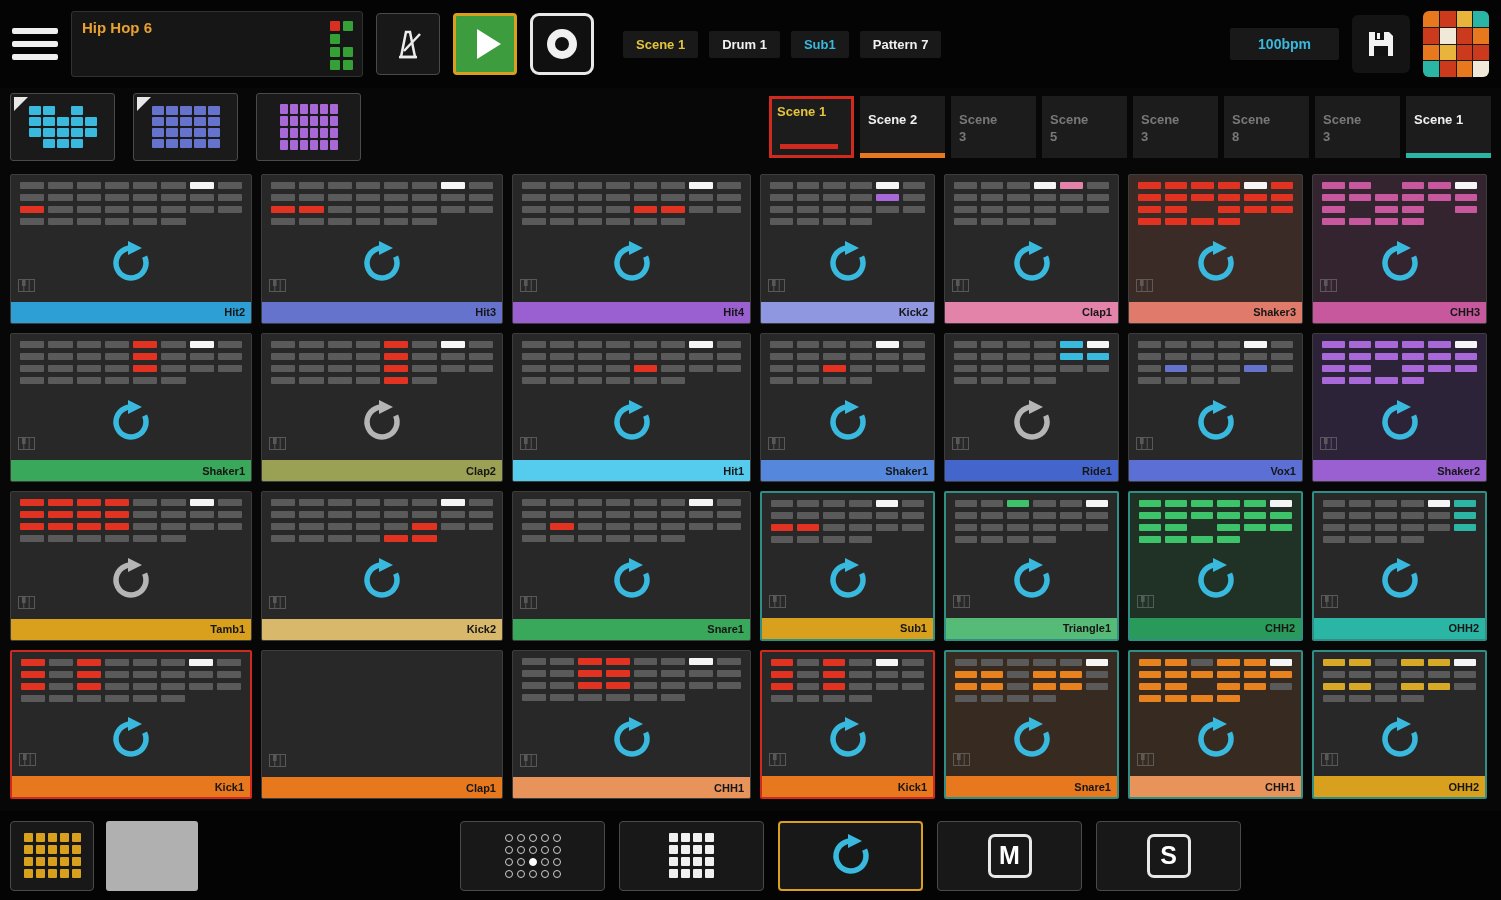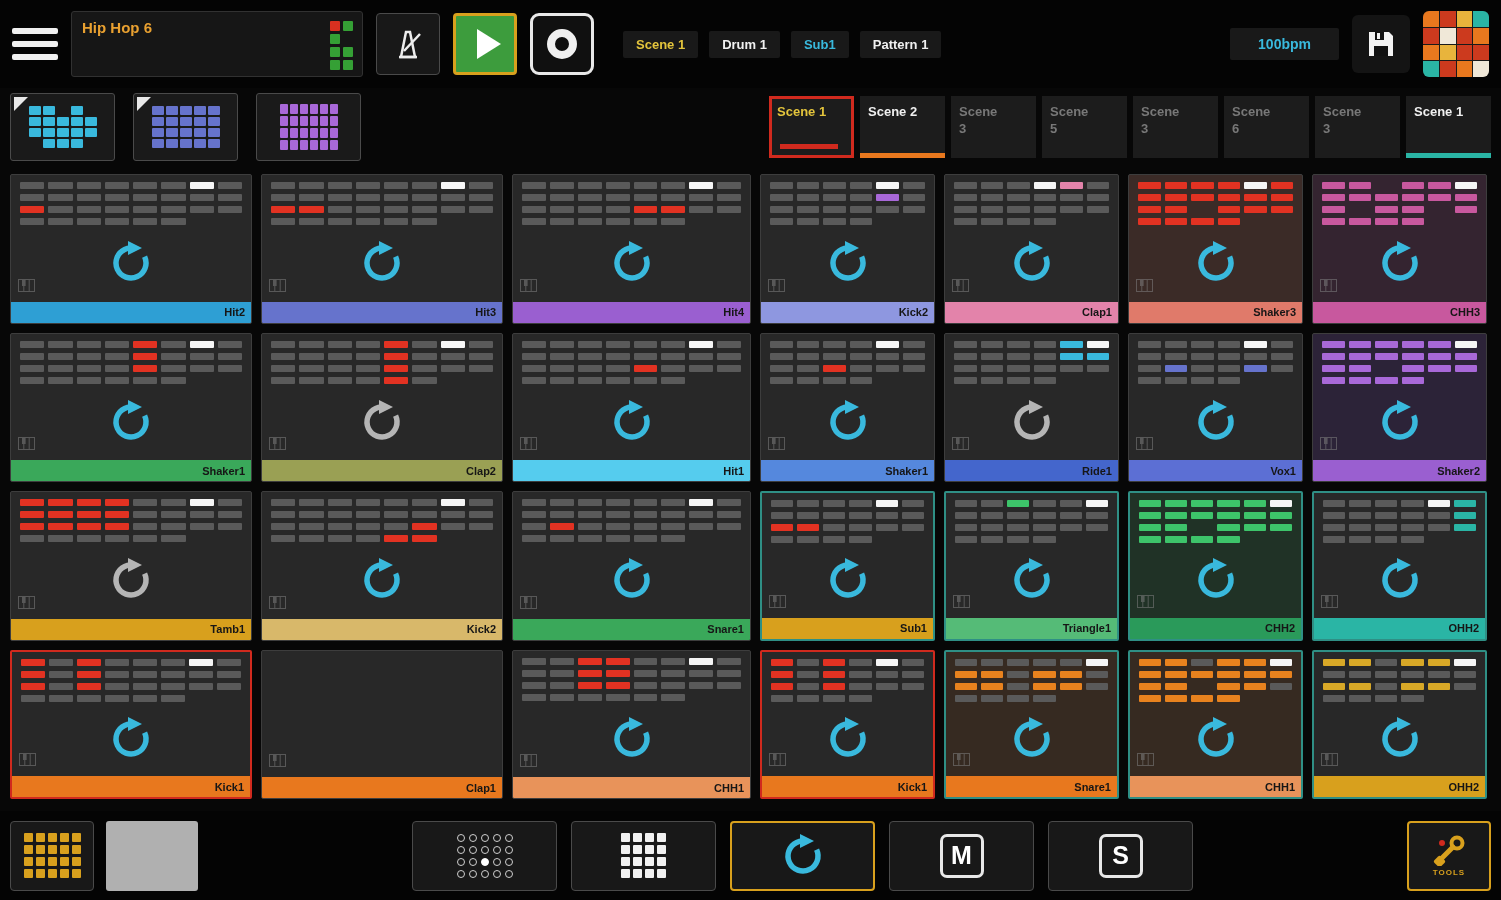--- a/index.html
+++ b/index.html
@@ -31,21 +31,21 @@
 
   
   .toolbar { height:82px; display:flex; align-items:center; padding:4px 10px 8px; }
   .pattern-buttons { display:flex; gap:18px; }
   .pat-btn { width:105px; height:68px; background:#1a1a1a; border:1px solid #4a4a4a; border-radius:3px; position:relative; display:flex; align-items:center; justify-content:center; cursor:pointer; }
   .fold { position:absolute; top:3px; left:3px; width:0; height:0; border-top:14px solid #e8e8e8; border-right:14px solid transparent; }
   .pat-icon { display:grid; gap:2px; }
   .pat-icon span { width:12px; height:9px; border-radius:1px; }
   .pat-icon.tall span { width:8px; height:10px; }
   .scene-tabs { margin-left:auto; display:flex; gap:6px; }
-  .scene-tab { width:85px; height:62px; background:#1c1c1c; position:relative; padding:8px 8px 0; font-size:13px; font-weight:bold; cursor:pointer; }
+  .scene-tab { width:85px; height:62px; background:#1c1c1c; position:relative; padding:16px 8px 0; font-size:13px; font-weight:bold; cursor:pointer; }
   .scene-tab.selected { border:3px solid #d02a1e; padding:5px 5px 0; }
   .tab-label { display:block; line-height:1.3; }
   .tab-label.narrow { width:46px; }
   .underline { position:absolute; bottom:6px; left:8px; width:58px; height:5px; }
   .underline.full { bottom:0; left:0; width:100%; height:5px; }
 
   
   main { flex:1; padding:4px 10px 12px; }
   .grid { height:100%; display:grid; grid-template-columns:242px 242px 239px repeat(4,175px); grid-template-rows:repeat(4,1fr); gap:9px; }
   .cell { background:#282828; border:1px solid #3d3d3d; border-radius:2px; display:flex; flex-direction:column; position:relative; overflow:hidden; cursor:pointer; }
@@ -119,21 +119,21 @@
     </button>
 
     <button class="btn hdr-btn rec-btn">
       <div class="rec-ring"></div>
     </button>
 
     <div class="breadcrumb">
         <div class="crumb" style="color: rgb(227, 196, 60);">Scene 1</div>
         <div class="crumb" style="color: rgb(240, 240, 240);">Drum 1</div>
         <div class="crumb" style="color: rgb(57, 185, 221);">Sub1</div>
-        <div class="crumb" style="color: rgb(240, 240, 240);">Pattern 1</div>
+        <div class="crumb" style="color: rgb(240, 240, 240);">Pattern 7</div>
       </div>
 
     <div class="bpm">100bpm</div>
 
     <button class="btn save-btn">
       <svg width="30" height="30" viewBox="0 0 30 30">
         <path d="M3 3 H23 L27 7 V27 H3 Z" fill="#f2f2f2"></path>
         <rect x="9" y="3" width="9" height="8" fill="#111111"></rect>
         <rect x="11" y="4" width="3" height="6" fill="#f2f2f2"></rect>
         <rect x="8" y="17" width="14" height="10" fill="#111111"></rect>
@@ -253,21 +253,21 @@
         <div class="scene-tab">
           <span class="tab-label narrow" style="color: rgb(120, 120, 120);">Scene 3</span>
         </div>
         <div class="scene-tab">
           <span class="tab-label narrow" style="color: rgb(120, 120, 120);">Scene 5</span>
         </div>
         <div class="scene-tab">
           <span class="tab-label narrow" style="color: rgb(120, 120, 120);">Scene 3</span>
         </div>
         <div class="scene-tab">
-          <span class="tab-label narrow" style="color: rgb(120, 120, 120);">Scene 6</span>
+          <span class="tab-label narrow" style="color: rgb(120, 120, 120);">Scene 8</span>
         </div>
         <div class="scene-tab">
           <span class="tab-label narrow" style="color: rgb(120, 120, 120);">Scene 3</span>
         </div>
         <div class="scene-tab">
           <span class="tab-label" style="color: rgb(240, 240, 240);">Scene 1</span>
           <div class="underline full" style="background: rgb(42, 181, 165);"></div>
         </div>
       </div>
   </div>
@@ -1777,24 +1777,15 @@
             </svg></div>
       </button>
       <button class="btn bb-btn mode-btn">
         <div class="ms-box">M</div>
       </button>
       <button class="btn bb-btn mode-btn">
         <div class="ms-box">S</div>
       </button>
     </div>
 
-    <button class="btn bb-btn tools-btn">
-      <svg width="34" height="32" viewBox="0 0 34 32">
-        <path d="M7 27 L21 13" stroke="#d8a01d" stroke-width="5" stroke-linecap="round"></path>
-        <circle cx="25" cy="9" r="5.5" fill="none" stroke="#d8a01d" stroke-width="4"></circle>
-        <rect x="3" y="23" width="9" height="9" rx="2" fill="#d8a01d" transform="rotate(45 7.5 27.5)"></rect>
-        <circle cx="10" cy="9" r="3" fill="#d02a1e"></circle>
-      </svg>
-      <span class="tools-label">TOOLS</span>
-    </button>
   </footer>
 
 </div>
 
 </body></html>

